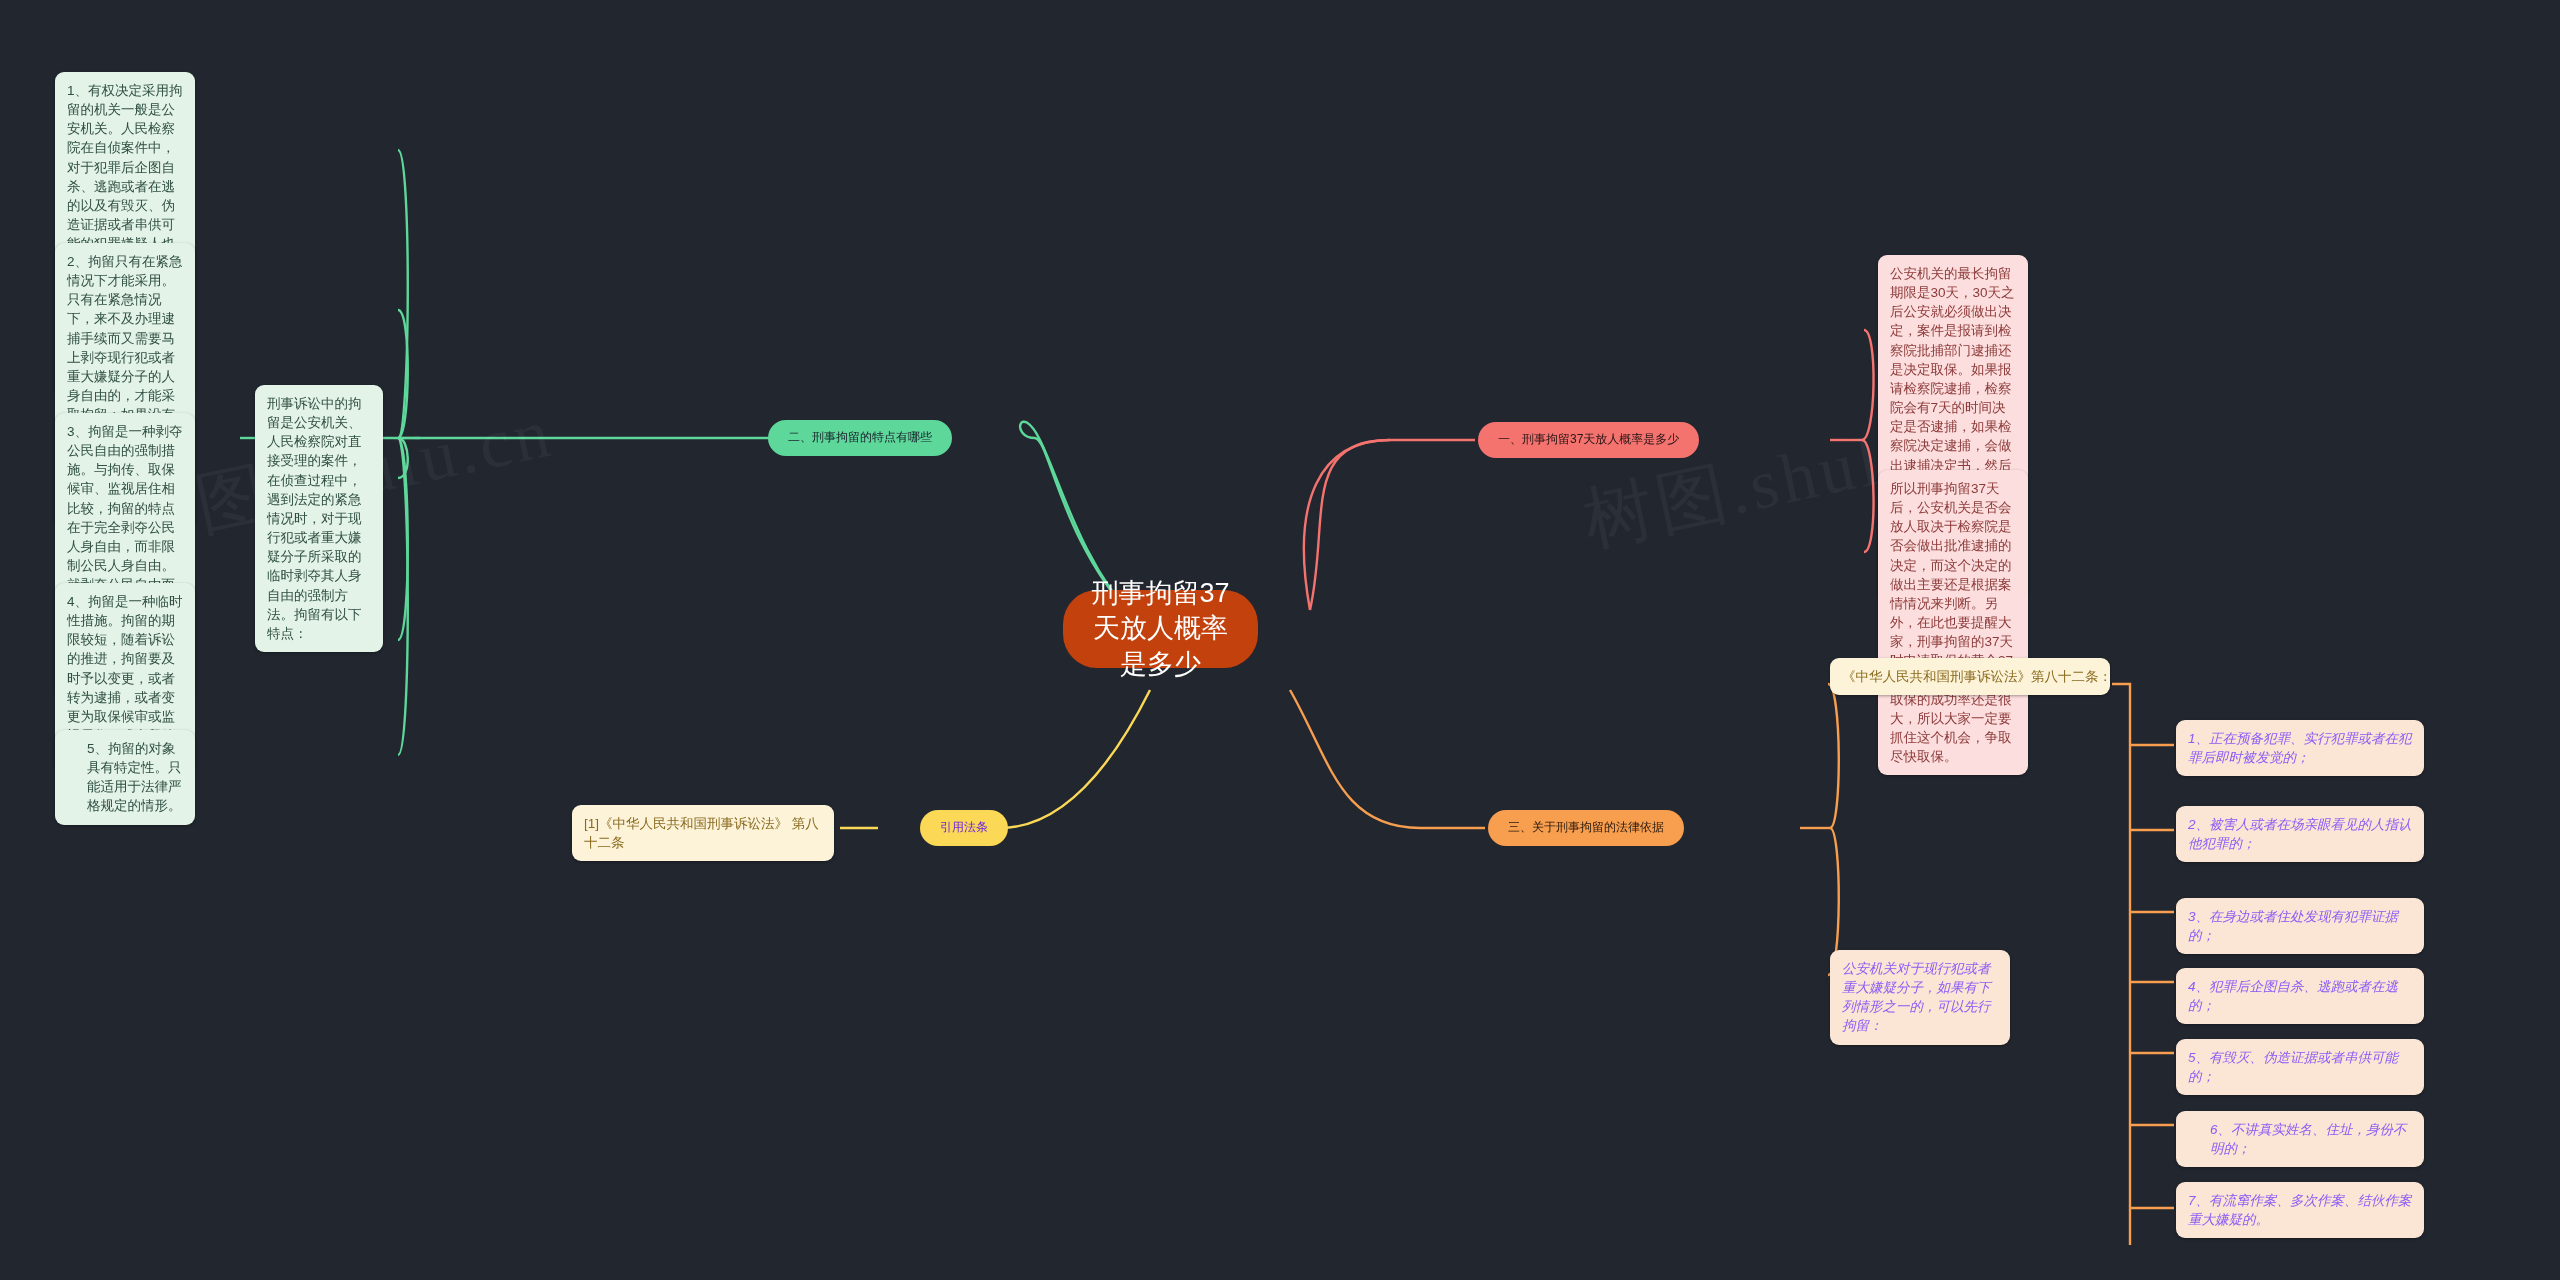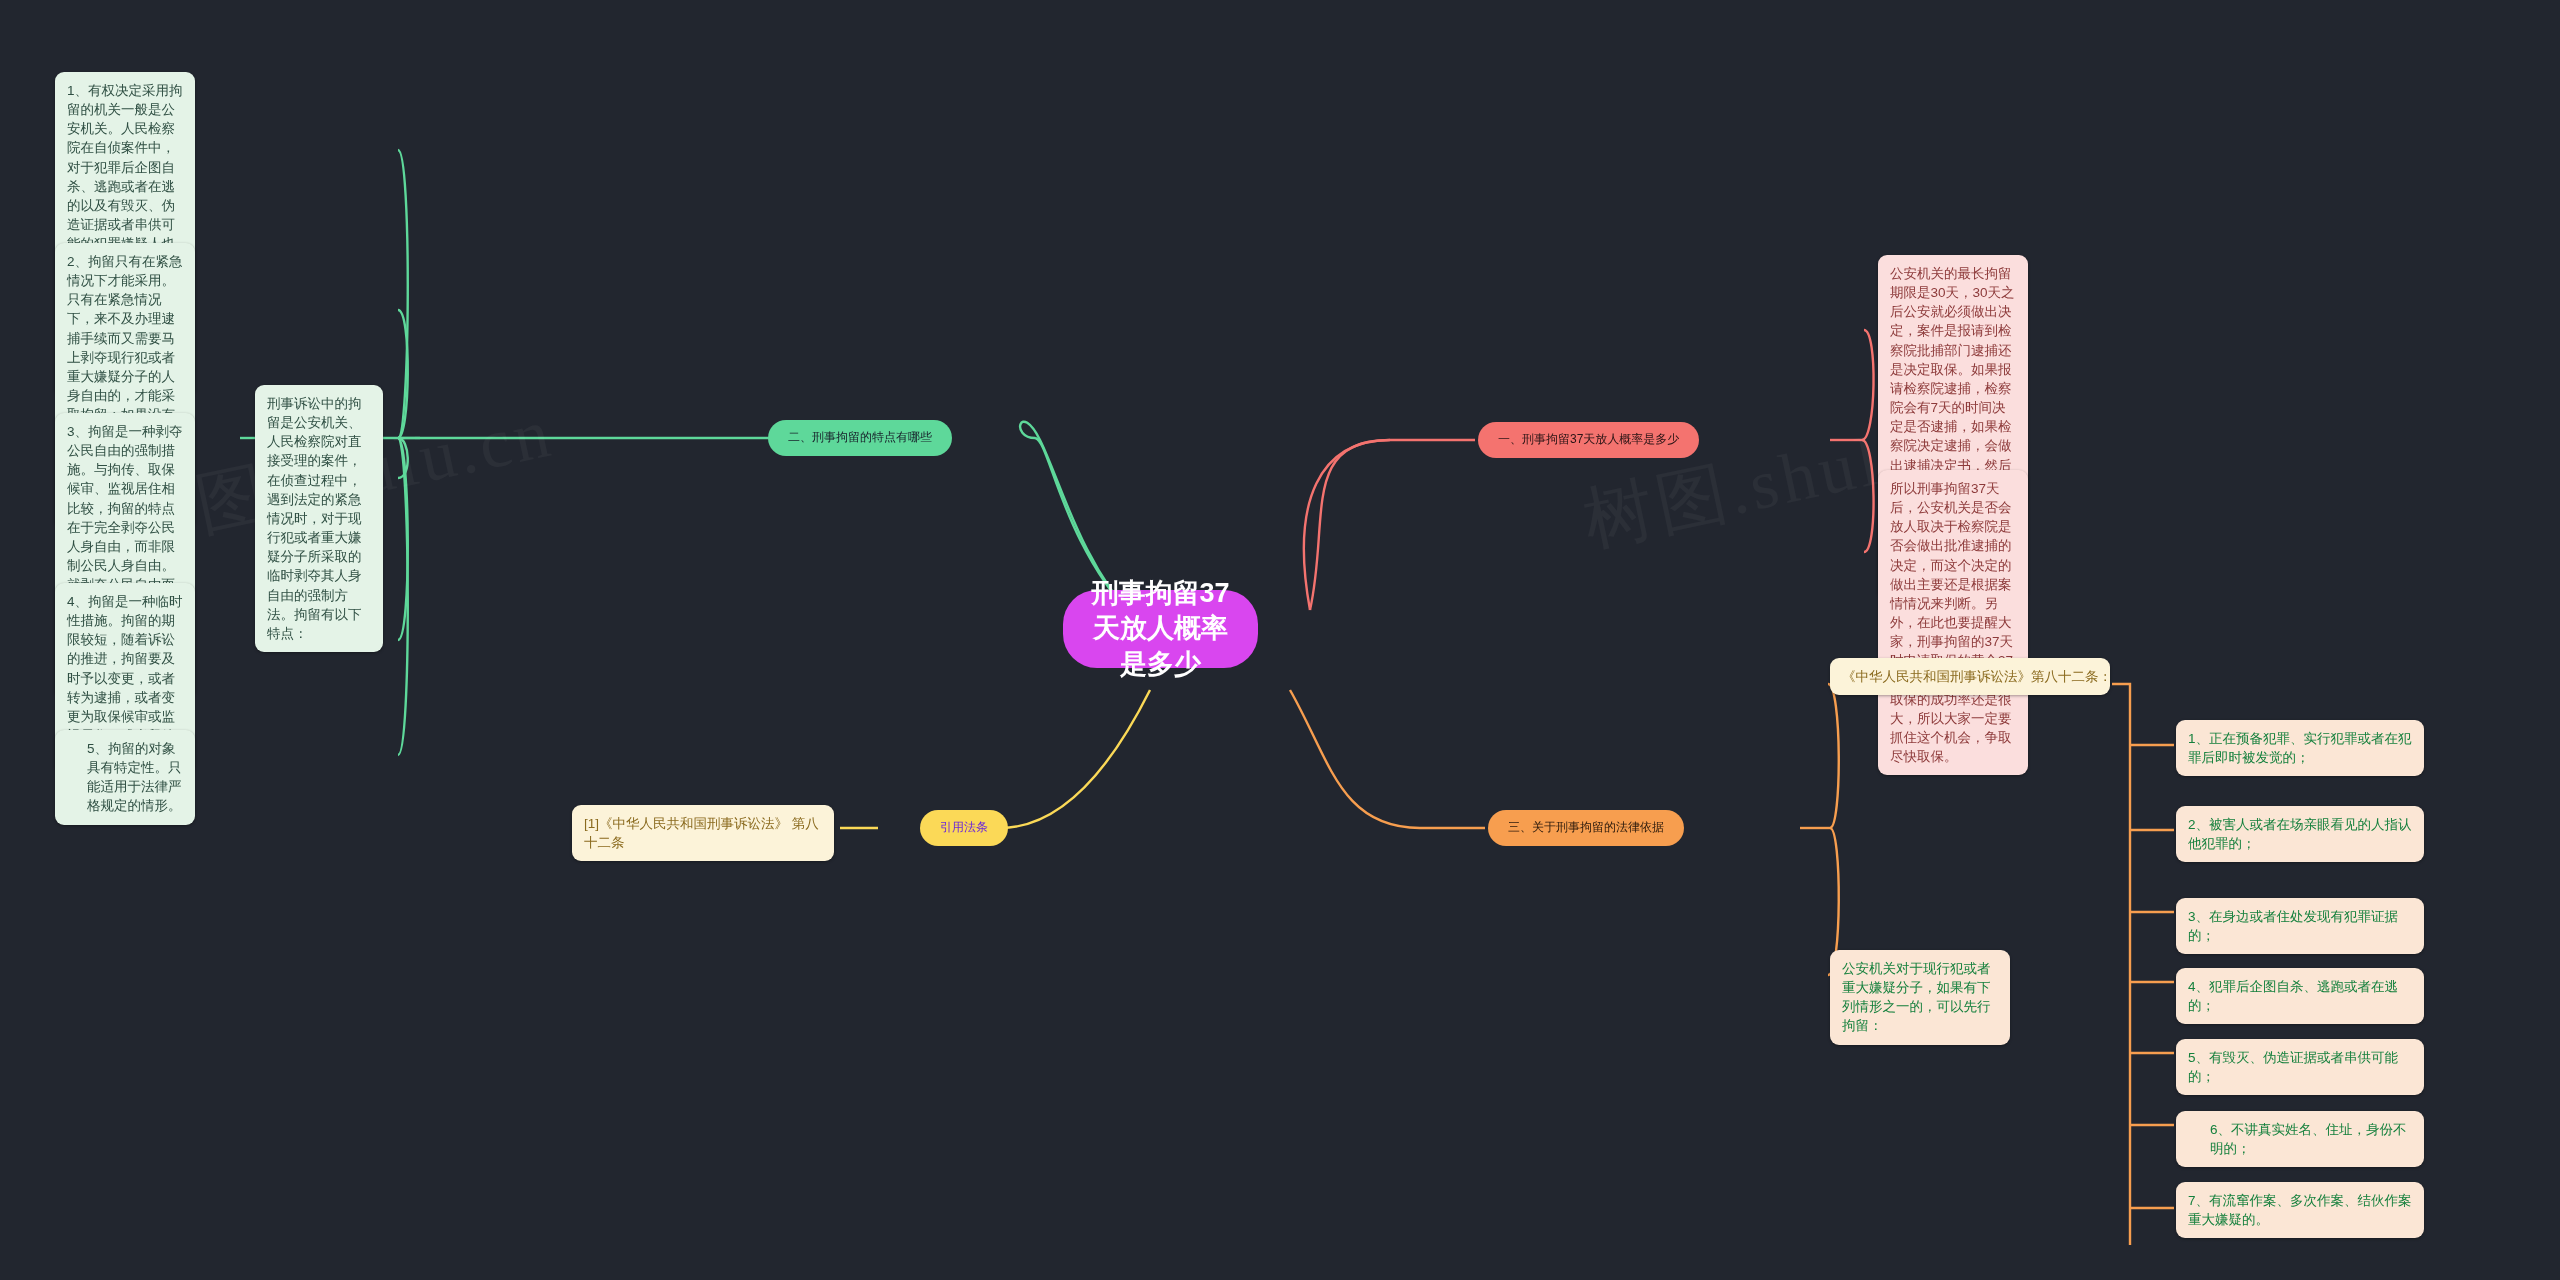--- a/index.html
+++ b/index.html
@@ -27,32 +27,31 @@
   .node {
     position: absolute;
     box-sizing: border-box;
     line-height: 1.42;
     white-space: normal;
     word-break: break-all;
   }
 
   
   .root-node {
-    background: #d946ef;
+    background: #c2410c;
     color: #ffffff;
     border-radius: 34px;
     font-size: 27px;
     text-align: center;
     display: flex;
     align-items: center;
     justify-content: center;
     padding: 20px 22px;
     line-height: 1.3;
     z-index: 6;
-    font-weight: bold;
   }
 
   
   .pill {
     border-radius: 24px;
     font-size: 12px;
     display: flex;
     align-items: center;
     justify-content: center;
     padding: 8px 20px;
@@ -67,21 +66,21 @@
   
   .card {
     border-radius: 9px;
     font-size: 13.5px;
     padding: 9px 12px;
     z-index: 5;
     box-shadow: 0 1px 3px rgba(0,0,0,0.35);
   }
   .card-green  { background: #e4f3e7; color: #2f4f43; }
   .card-pink   { background: #fbdedd; color: #8d3a3a; }
-  .card-peach  { background: #fbe6d5; color: #15803d; }
+  .card-peach  { background: #fbe6d5; color: #8b5cf6; font-style: italic; }
   .card-cream  { background: #fcf3d9; color: #8a6a1e; }
 
   
   .wm {
     position: absolute;
     color: rgba(255,255,255,0.045);
     font-size: 70px;
     font-family: "Liberation Serif", serif;
     letter-spacing: 4px;
     pointer-events: none;

